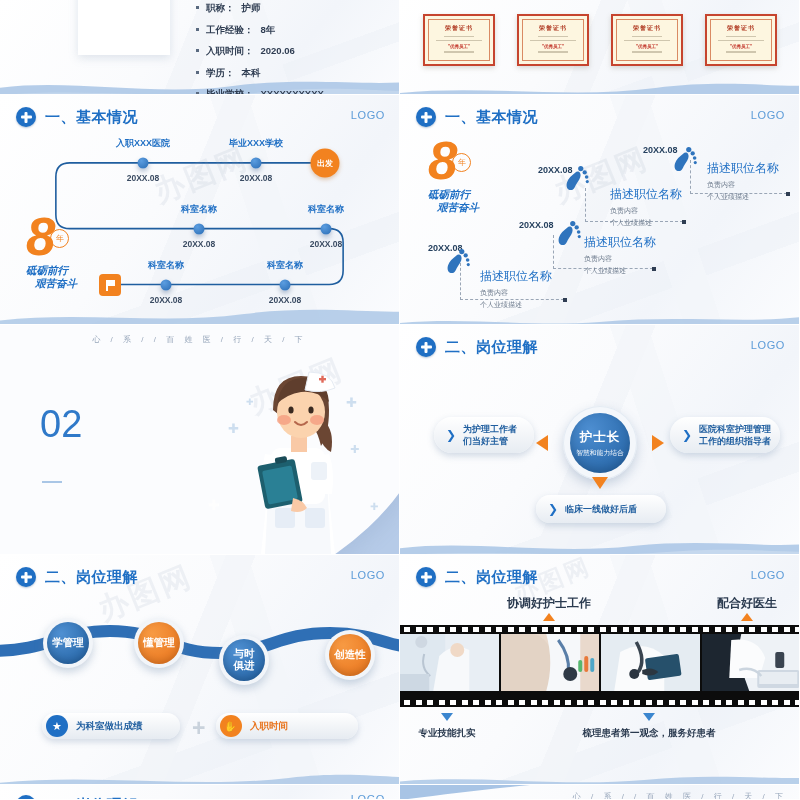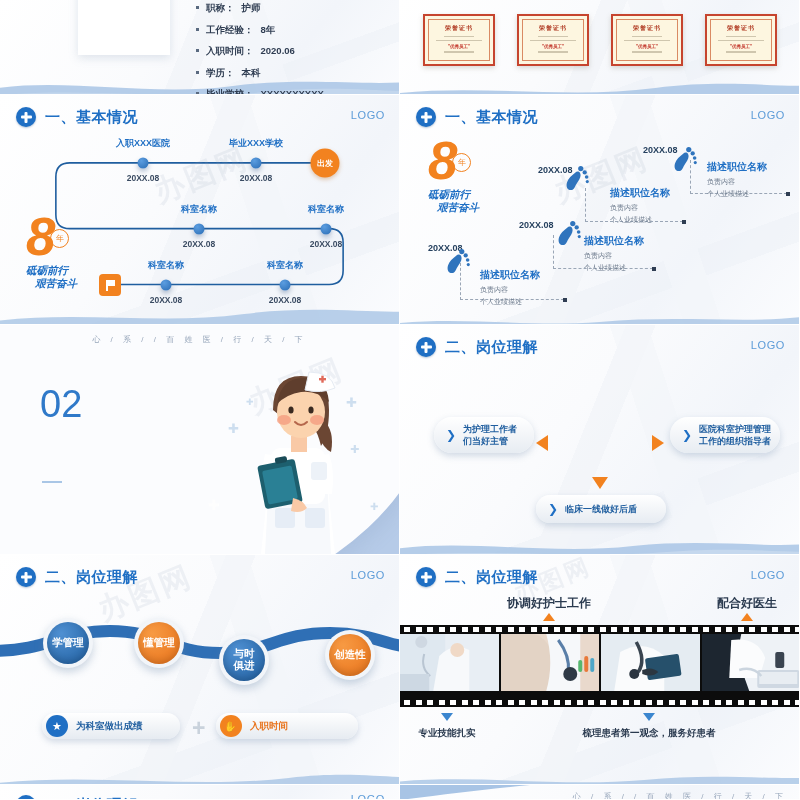--- a/index.html
+++ b/index.html
@@ -76,32 +76,32 @@
               transform:translate(-50%,-50%);z-index:5;box-shadow:0 2px 4px rgba(180,100,30,.35);}
   .flag{position:absolute;width:22px;height:22px;border-radius:4px;background:#f2821f;
         transform:translate(-50%,-50%);z-index:5;display:flex;align-items:center;justify-content:center;}
   .flag:before{content:"";width:2px;height:11px;background:#fff;margin-right:6px;}
   .flag:after{content:"";position:absolute;left:9px;top:6px;width:7px;height:6px;background:#fff;}
 
   
   .fp{position:absolute;z-index:4;}
   .fp-date{position:absolute;font-size:9px;font-weight:bold;color:#26415f;white-space:nowrap;z-index:4;}
   .fp-box{position:absolute;z-index:4;}
-  .fp-t{font-size:10px;font-weight:bold;color:#1f6fc4;white-space:nowrap;}
+  .fp-t{font-size:12px;font-weight:normal;color:#1f6fc4;white-space:nowrap;}
   .fp-d{font-size:7px;color:#6c7a8c;white-space:nowrap;margin-top:2.5px;}
   .dashbox{position:absolute;border:1px dashed #9aa6b6;border-top:none;z-index:2;}
   .dashbox:after{content:"";position:absolute;right:-2.5px;bottom:-2.5px;width:4px;height:4px;background:#2f3d52;}
 
   
   .div-blue{position:absolute;inset:0;background:#b6cbe8;}
   .div-white{position:absolute;left:-18%;top:-24%;width:128%;height:150%;background:#fbfcfe;
              border-radius:0 0 58% 0;transform:rotate(-9deg);box-shadow:6px 6px 18px rgba(120,145,180,.16);}
   .tagline{position:absolute;left:50%;top:9px;transform:translateX(-50%);font-size:8px;color:#97a6ba;
            letter-spacing:4px;white-space:nowrap;z-index:7;}
-  .sec-num{position:absolute;left:40px;top:60px;font-size:38px;color:#2f79c9;font-weight:300;line-height:1;z-index:7;}
+  .sec-num{position:absolute;left:40px;top:80px;font-size:38px;color:#2f79c9;font-weight:300;line-height:1;z-index:7;}
   .sec-t{position:absolute;left:40px;top:108px;font-size:26px;color:#2f79c9;font-weight:bold;letter-spacing:3px;z-index:7;}
   .sec-rule{position:absolute;left:42px;top:156px;width:20px;height:2px;background:#a9c6e6;z-index:7;}
 
   
   .nurse{position:absolute;right:36px;bottom:0;width:132px;height:196px;z-index:8;}
   .plus-deco{position:absolute;color:#fff;font-weight:bold;z-index:6;opacity:.85;}
   .plus-blue{position:absolute;color:#cddeef;font-weight:bold;z-index:6;}
 
   
   .hub{position:absolute;left:200px;top:118px;width:74px;height:74px;border-radius:50%;
@@ -447,20 +447,26 @@
     <svg class="wave-bot" viewBox="0 0 400 40" preserveAspectRatio="none">
       <path d="M0,30 C70,14 150,34 230,24 C300,16 360,28 400,20 L400,40 L0,40 Z" fill="#a8c4e5" opacity=".85"></path>
       <path d="M0,36 C90,24 170,38 260,30 C330,24 370,32 400,29 L400,40 L0,40 Z" fill="#c9dbef" opacity=".8"></path>
     </svg>
     <div class="hdr">
       <span class="cross"></span>
       <span class="hdr-title">二、岗位理解</span>
     </div>
     <div class="logo">LOGO</div>
 
+    <div class="hub">
+      <div class="hub-in">
+        <span class="hub-t">护士长</span>
+        <span class="hub-s">智慧和能力结合</span>
+      </div>
+    </div>
 
     <div class="arw arw-l" style="left:136px;top:110px"></div>
     <div class="arw arw-r" style="left:252px;top:110px"></div>
     <div class="arw arw-d" style="left:192px;top:152px"></div>
 
     <div class="pill" style="left:34px;top:92px;width:100px;height:36px">
       <span class="chev">❯</span>
       <span class="pill-t"><span>为护理工作者</span><br><span>们当好主管</span></span>
     </div>
     <div class="pill" style="left:270px;top:92px;width:110px;height:36px">

